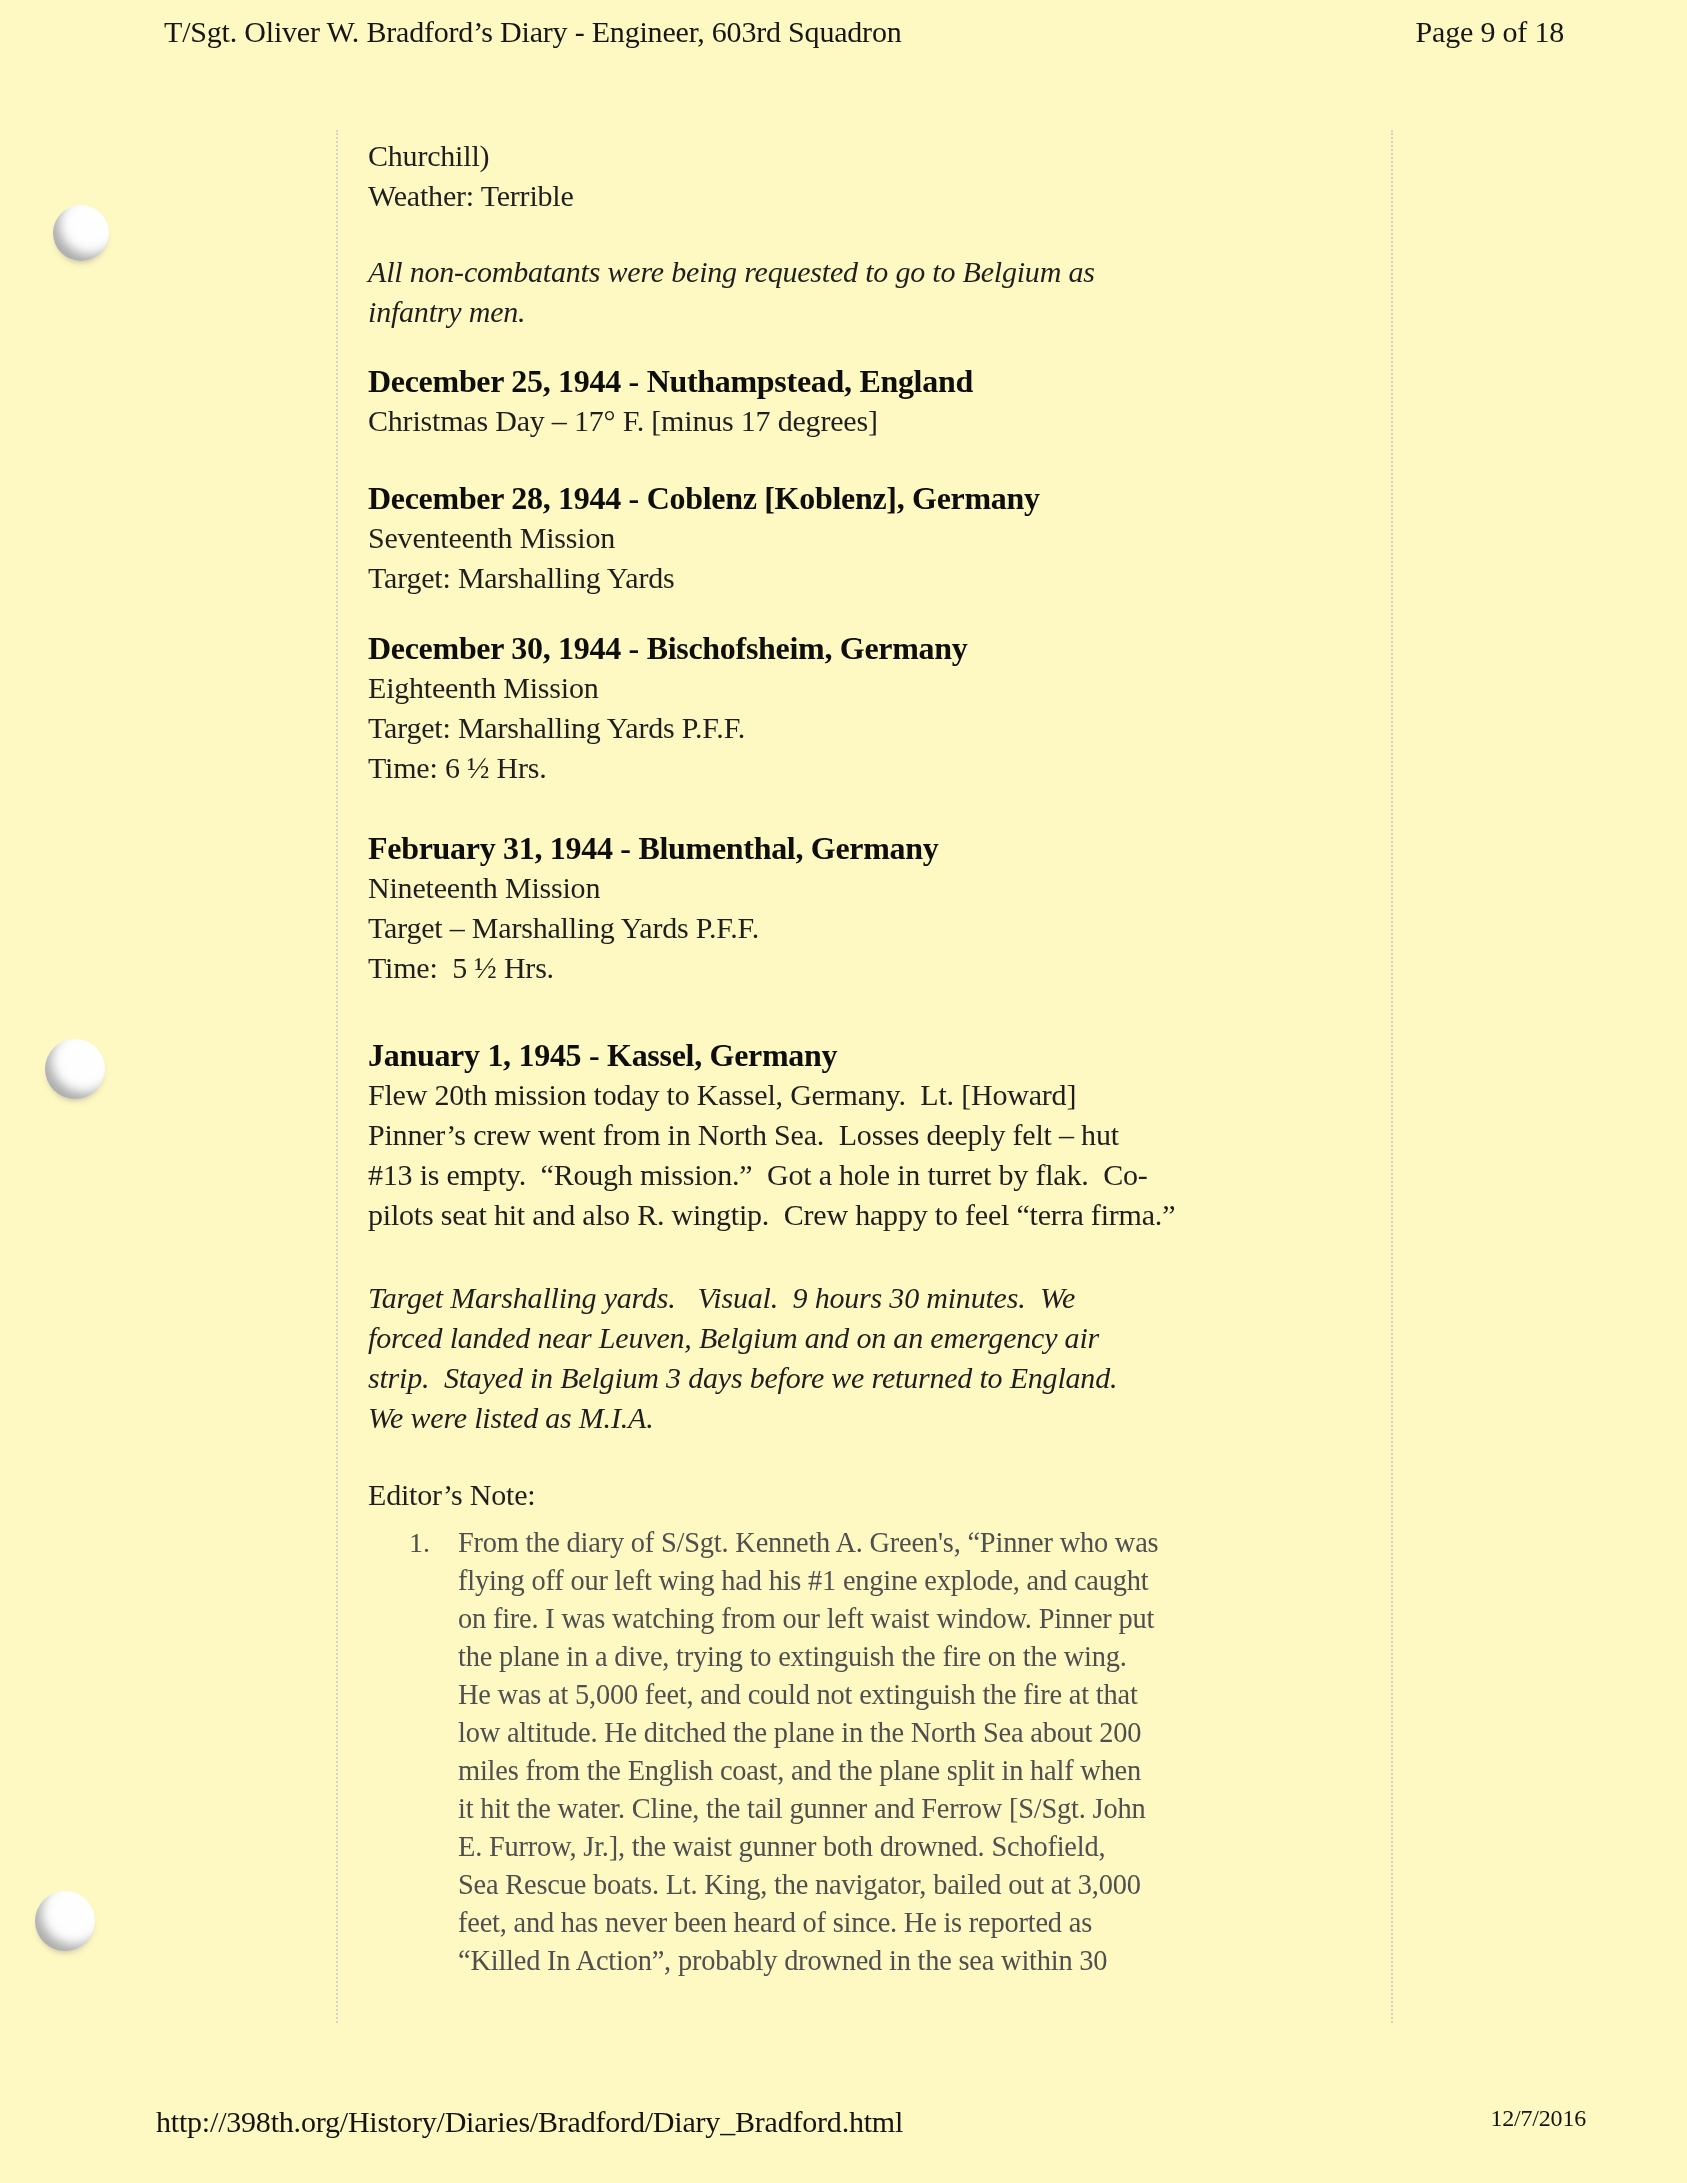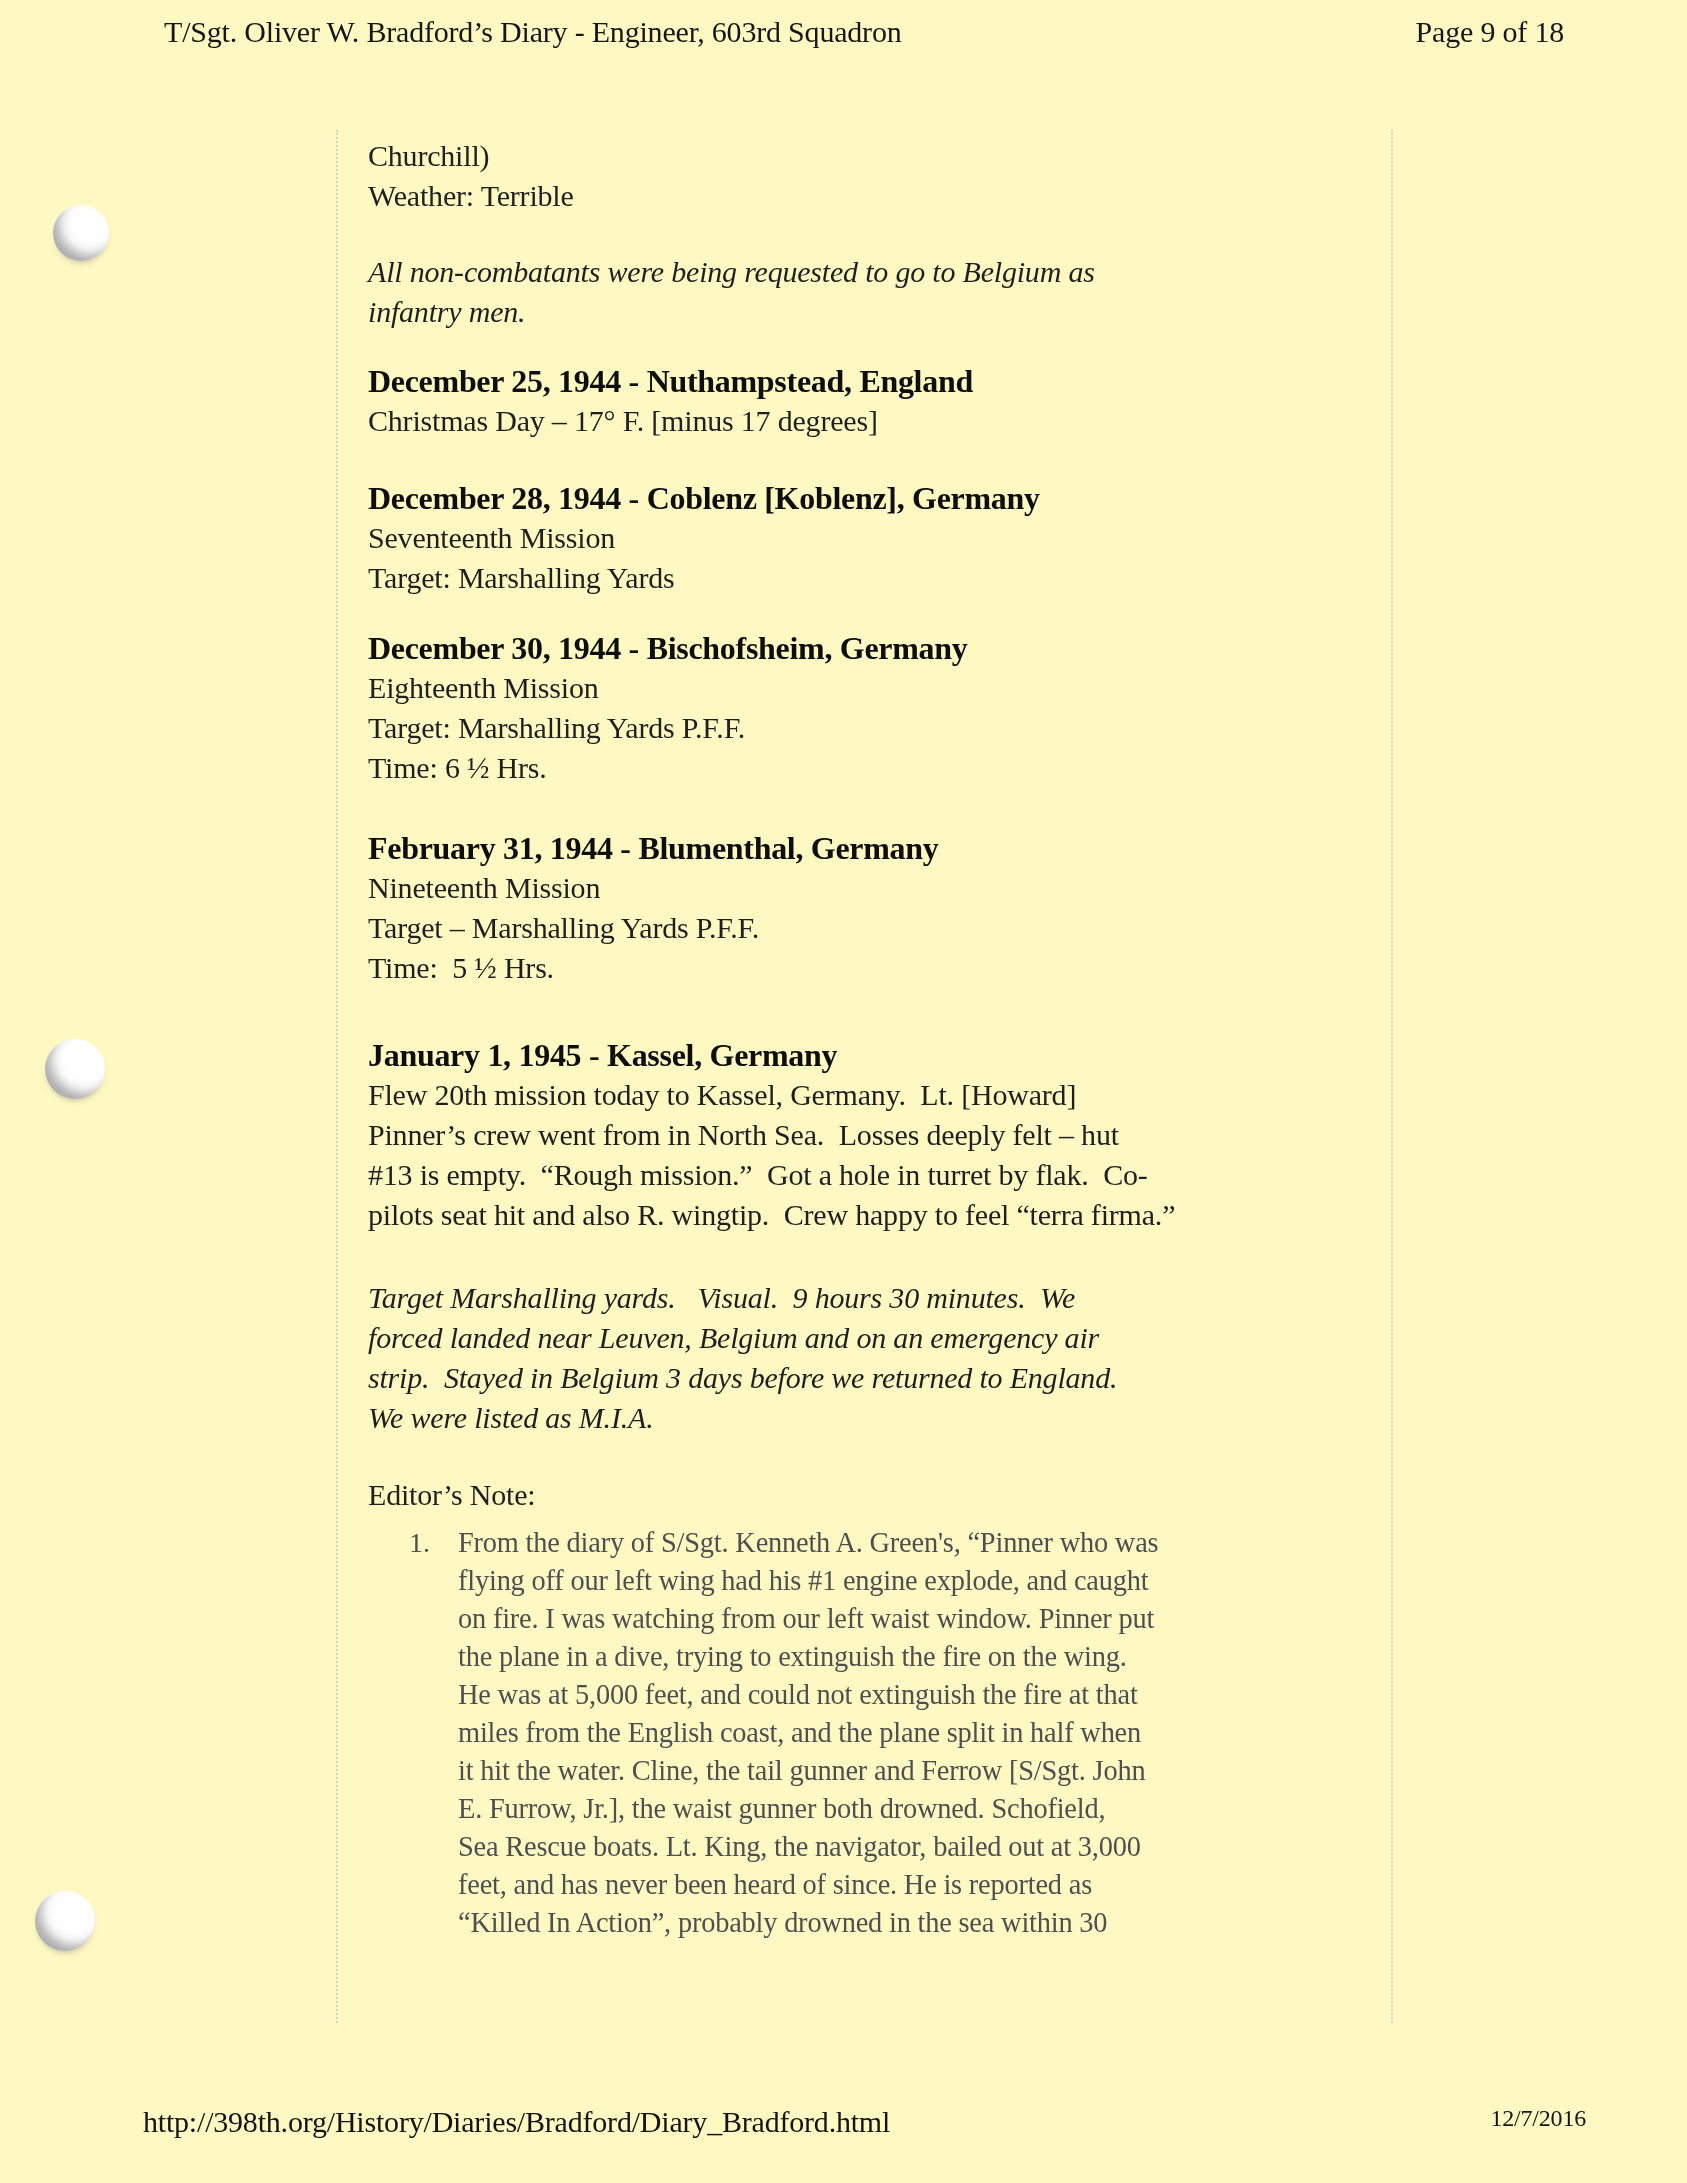--- a/index.html
+++ b/index.html
@@ -8,21 +8,21 @@
     background:#ffffff;
     font-family:"Liberation Serif","DejaVu Serif",serif;
     color:#1f1f1f;
     position:relative;
     overflow:hidden;
   }
   .sheet{position:absolute;inset:0;background:#fef9c3;}
   
   .hdr-title{position:absolute;left:164px;top:14.6px;font-size:30px;letter-spacing:-0.2px;white-space:pre;color:#161616;}
   .hdr-page{position:absolute;right:123px;top:14.6px;font-size:30px;letter-spacing:-0.2px;white-space:pre;color:#161616;}
-  .ftr-url{position:absolute;left:143px;top:2105px;font-size:30px;letter-spacing:-0.2px;white-space:pre;color:#141414;}
+  .ftr-url{position:absolute;left:156px;top:2105px;font-size:30px;letter-spacing:-0.2px;white-space:pre;color:#141414;}
   .ftr-date{position:absolute;right:101px;top:2105px;font-size:24px;letter-spacing:-0.2px;white-space:pre;color:#141414;}
   
   .edge{position:absolute;top:130px;height:1893px;width:0;border-left:2px dotted #c9c9c9;opacity:.8;}
   .edge.left{left:336px;}
   .edge.right{left:1391px;}
   
   .hole{position:absolute;border-radius:50%;background:#fefefe;
         box-shadow:inset 9.3px -9.3px 10.6px -3.3px rgba(105,105,105,.55),
                    0 4.6px 6px -3.3px rgba(120,120,120,.45);}
   .hole.h1{left:53px; top:205px; width:56px;height:56px;}
@@ -110,20 +110,21 @@
       <div class="line">Editor’s Note:</div>
     </section>
 
     <section class="block fnote" style="top:1524px">
       <span class="num">1.</span>
       <div class="fl">From the diary of S/Sgt. Kenneth A. Green's, “Pinner who was</div>
       <div class="fl">flying off our left wing had his #1 engine explode, and caught</div>
       <div class="fl">on fire. I was watching from our left waist window. Pinner put</div>
       <div class="fl">the plane in a dive, trying to extinguish the fire on the wing.</div>
       <div class="fl">He was at 5,000 feet, and could not extinguish the fire at that</div>
+      <div class="fl">low altitude. He ditched the plane in the North Sea about 200</div>
       <div class="fl">miles from the English coast, and the plane split in half when</div>
       <div class="fl">it hit the water. Cline, the tail gunner and Ferrow [S/Sgt. John</div>
       <div class="fl">E. Furrow, Jr.], the waist gunner both drowned. Schofield,</div>
       <div class="fl">Sea Rescue boats. Lt. King, the navigator, bailed out at 3,000</div>
       <div class="fl">feet, and has never been heard of since. He is reported as</div>
       <div class="fl">“Killed In Action”, probably drowned in the sea within 30</div>
     </section>
 
   </main>
 

